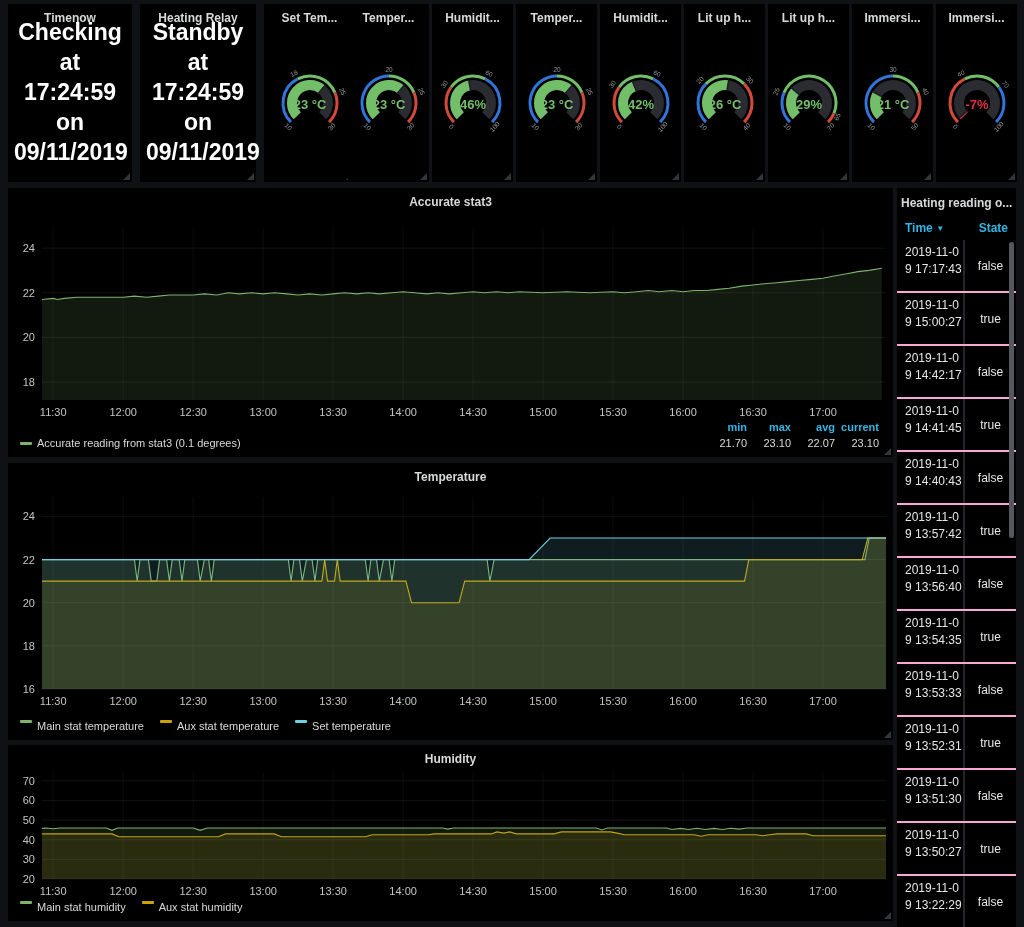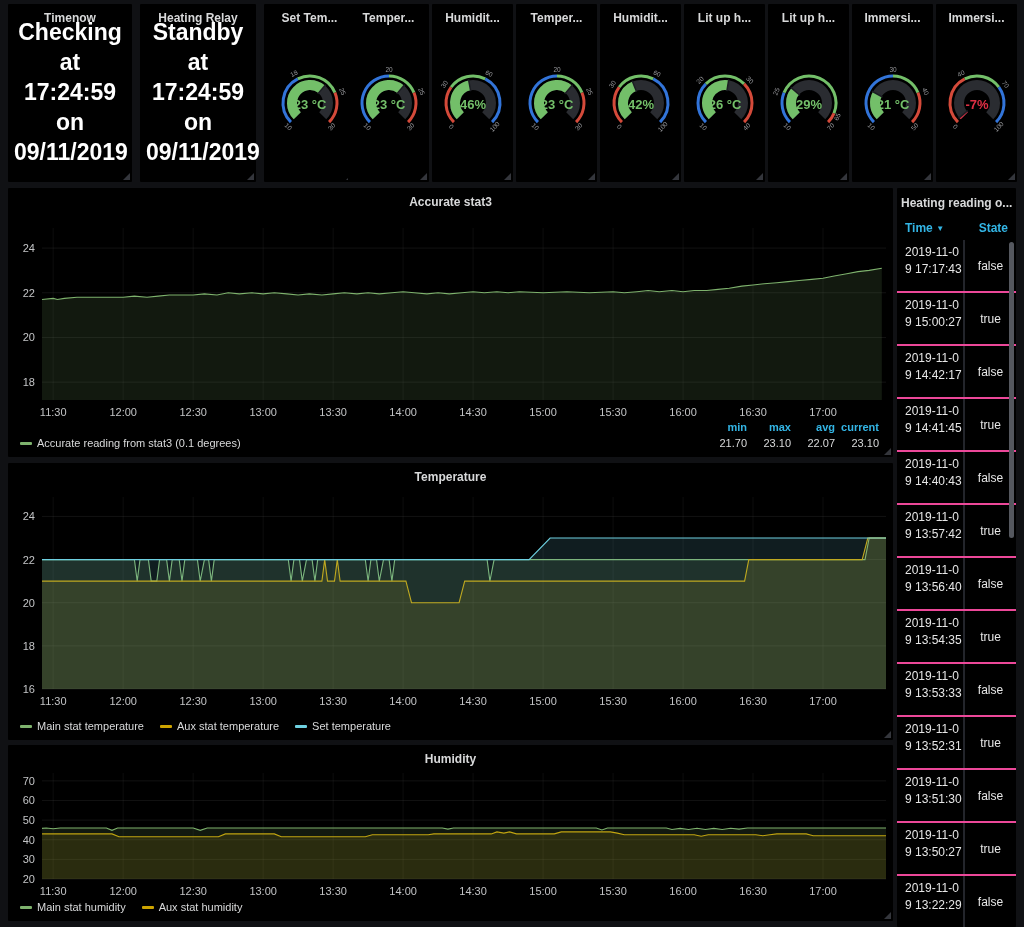--- a/index.html
+++ b/index.html
@@ -8,38 +8,38 @@
   .panel{position:absolute;background:#000000;border-radius:1px;box-sizing:border-box;}
   .ptitle{position:absolute;top:7px;left:4px;right:4px;text-align:center;font-size:12px;
           font-weight:700;color:#d8d9da;white-space:nowrap;overflow:hidden;cursor:pointer;}
   .rsz{position:absolute;right:2px;bottom:2px;width:0;height:0;
        border-left:7px solid transparent;border-bottom:7px solid #34363c;}
   .statbig{position:absolute;left:6px;right:6px;top:50%;transform:translateY(-50%);
            text-align:center;font-size:23px;font-weight:700;color:#ffffff;line-height:1.3;}
   .gauge-svg{position:absolute;left:50%;transform:translateX(-50%);top:52px;}
   .chart-svg{position:absolute;left:0;}
   .legend{position:absolute;left:12px;display:flex;gap:16px;align-items:center;font-size:11px;color:#d8d9da;}
-  .legend .item{display:flex;align-items:center;gap:5px;cursor:pointer;}
+  .legend .item{display:flex;align-items:flex-start;gap:5px;cursor:pointer;}
   .sw{display:inline-block;width:12px;height:3px;border-radius:1px;}
   .stats-wrap{position:absolute;left:12px;right:14px;bottom:8px;font-size:11px;}
   .stats-head{display:flex;justify-content:flex-end;color:#33b5e5;font-weight:700;margin-bottom:4px;}
   .stats-head span{width:44px;text-align:right;}
   .stats-row{display:flex;align-items:center;}
   .stats-row .item{display:flex;align-items:center;gap:5px;cursor:pointer;flex:1;}
   .stats-row .vals{display:flex;}
   .stats-row .vals span{width:44px;text-align:right;}
   
   .tbl-title{position:absolute;top:8px;left:4px;right:4px;text-align:center;font-size:12px;
              font-weight:700;white-space:nowrap;overflow:hidden;cursor:pointer;}
   .tbl-head{position:absolute;top:30px;left:0;right:0;height:22px;font-size:12px;font-weight:700;color:#33b5e5;}
   .tbl-head .h-time{position:absolute;left:8px;top:3px;cursor:pointer;}
   .tbl-head .h-state{position:absolute;right:8px;top:3px;cursor:pointer;}
   .caret{font-size:8px;vertical-align:1px;}
   .tbl-body{position:absolute;top:52px;left:0;right:0;bottom:0;overflow:hidden;}
-  .trow{display:flex;height:53px;border-bottom:2px solid #ec4899;box-sizing:border-box;font-size:12px;}
+  .trow{display:flex;height:53px;border-bottom:2px solid #f9a8d4;box-sizing:border-box;font-size:12px;}
   .tcell-time{width:58px;padding:4px 0 0 8px;line-height:1.45;word-break:break-all;color:#e6e6e6;}
   .tcell-state{flex:1;border-left:2px solid #23252b;display:flex;align-items:center;
                justify-content:center;color:#e6e6e6;}
   .scrollbar{position:absolute;right:2px;top:54px;width:5px;height:296px;background:#55585f;
              border-radius:3px;cursor:pointer;}
   text{font-family:"Liberation Sans",sans-serif;}
 </style>
 </head>
 <body>
 

